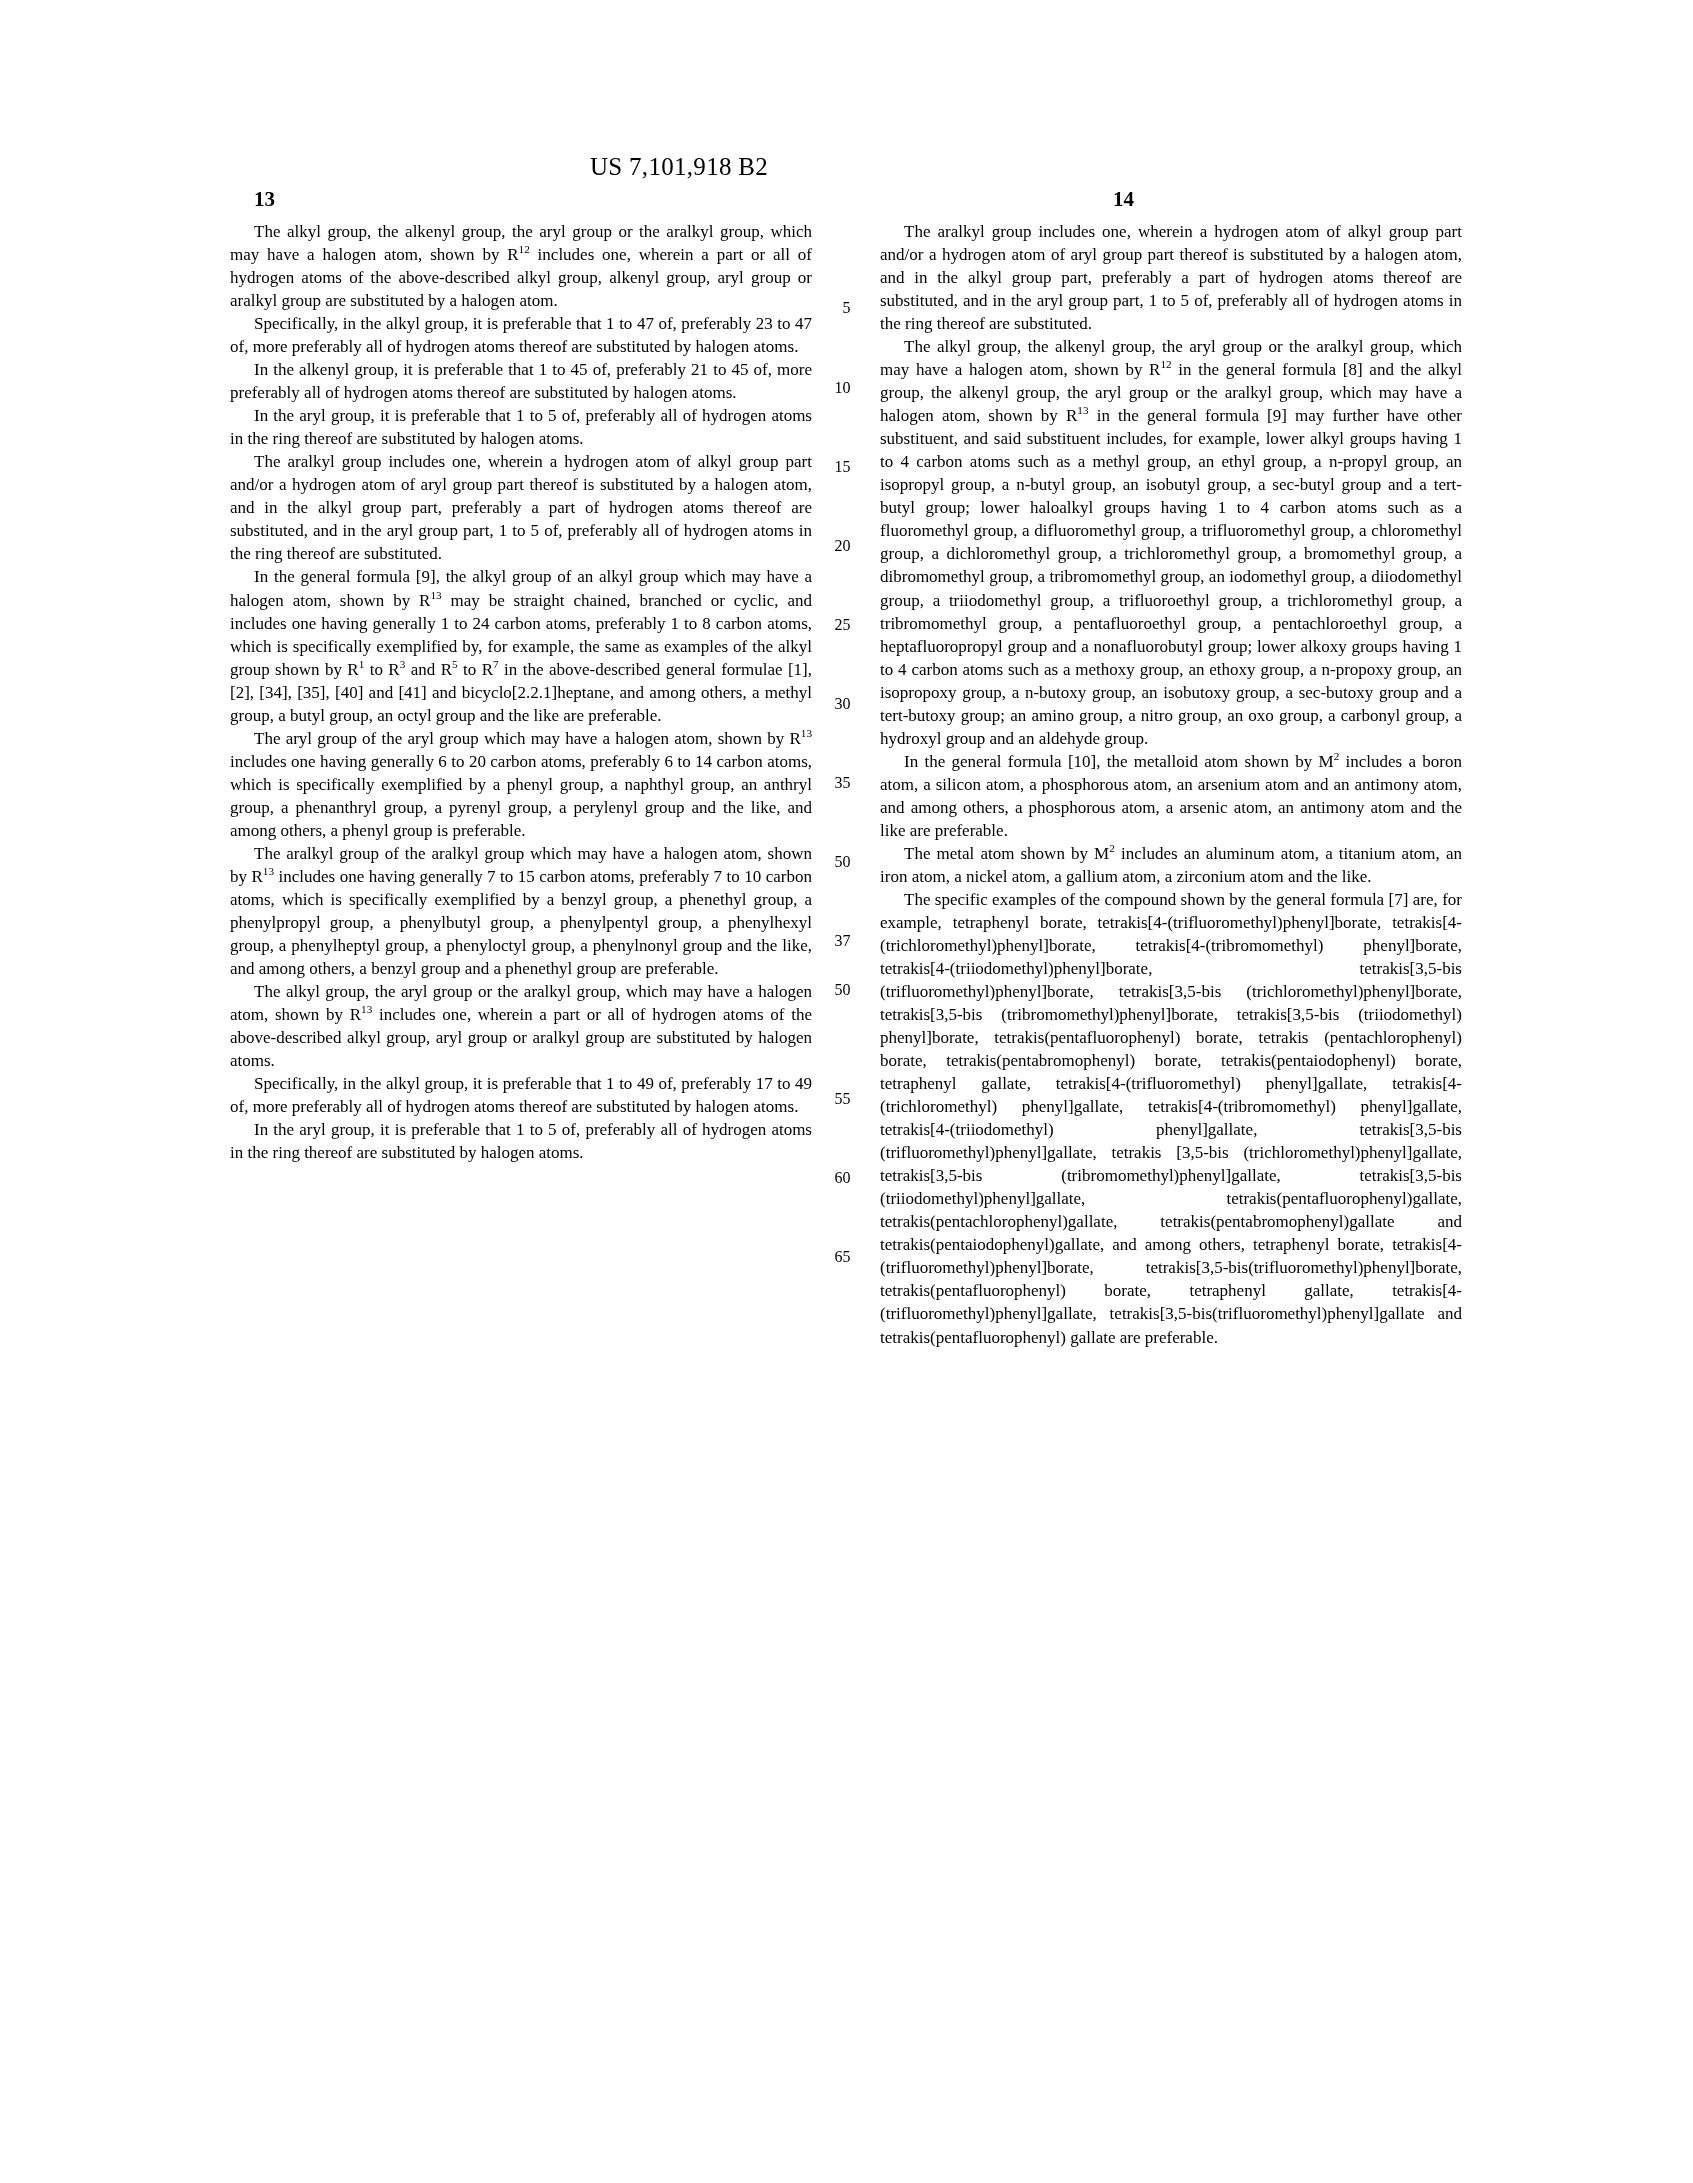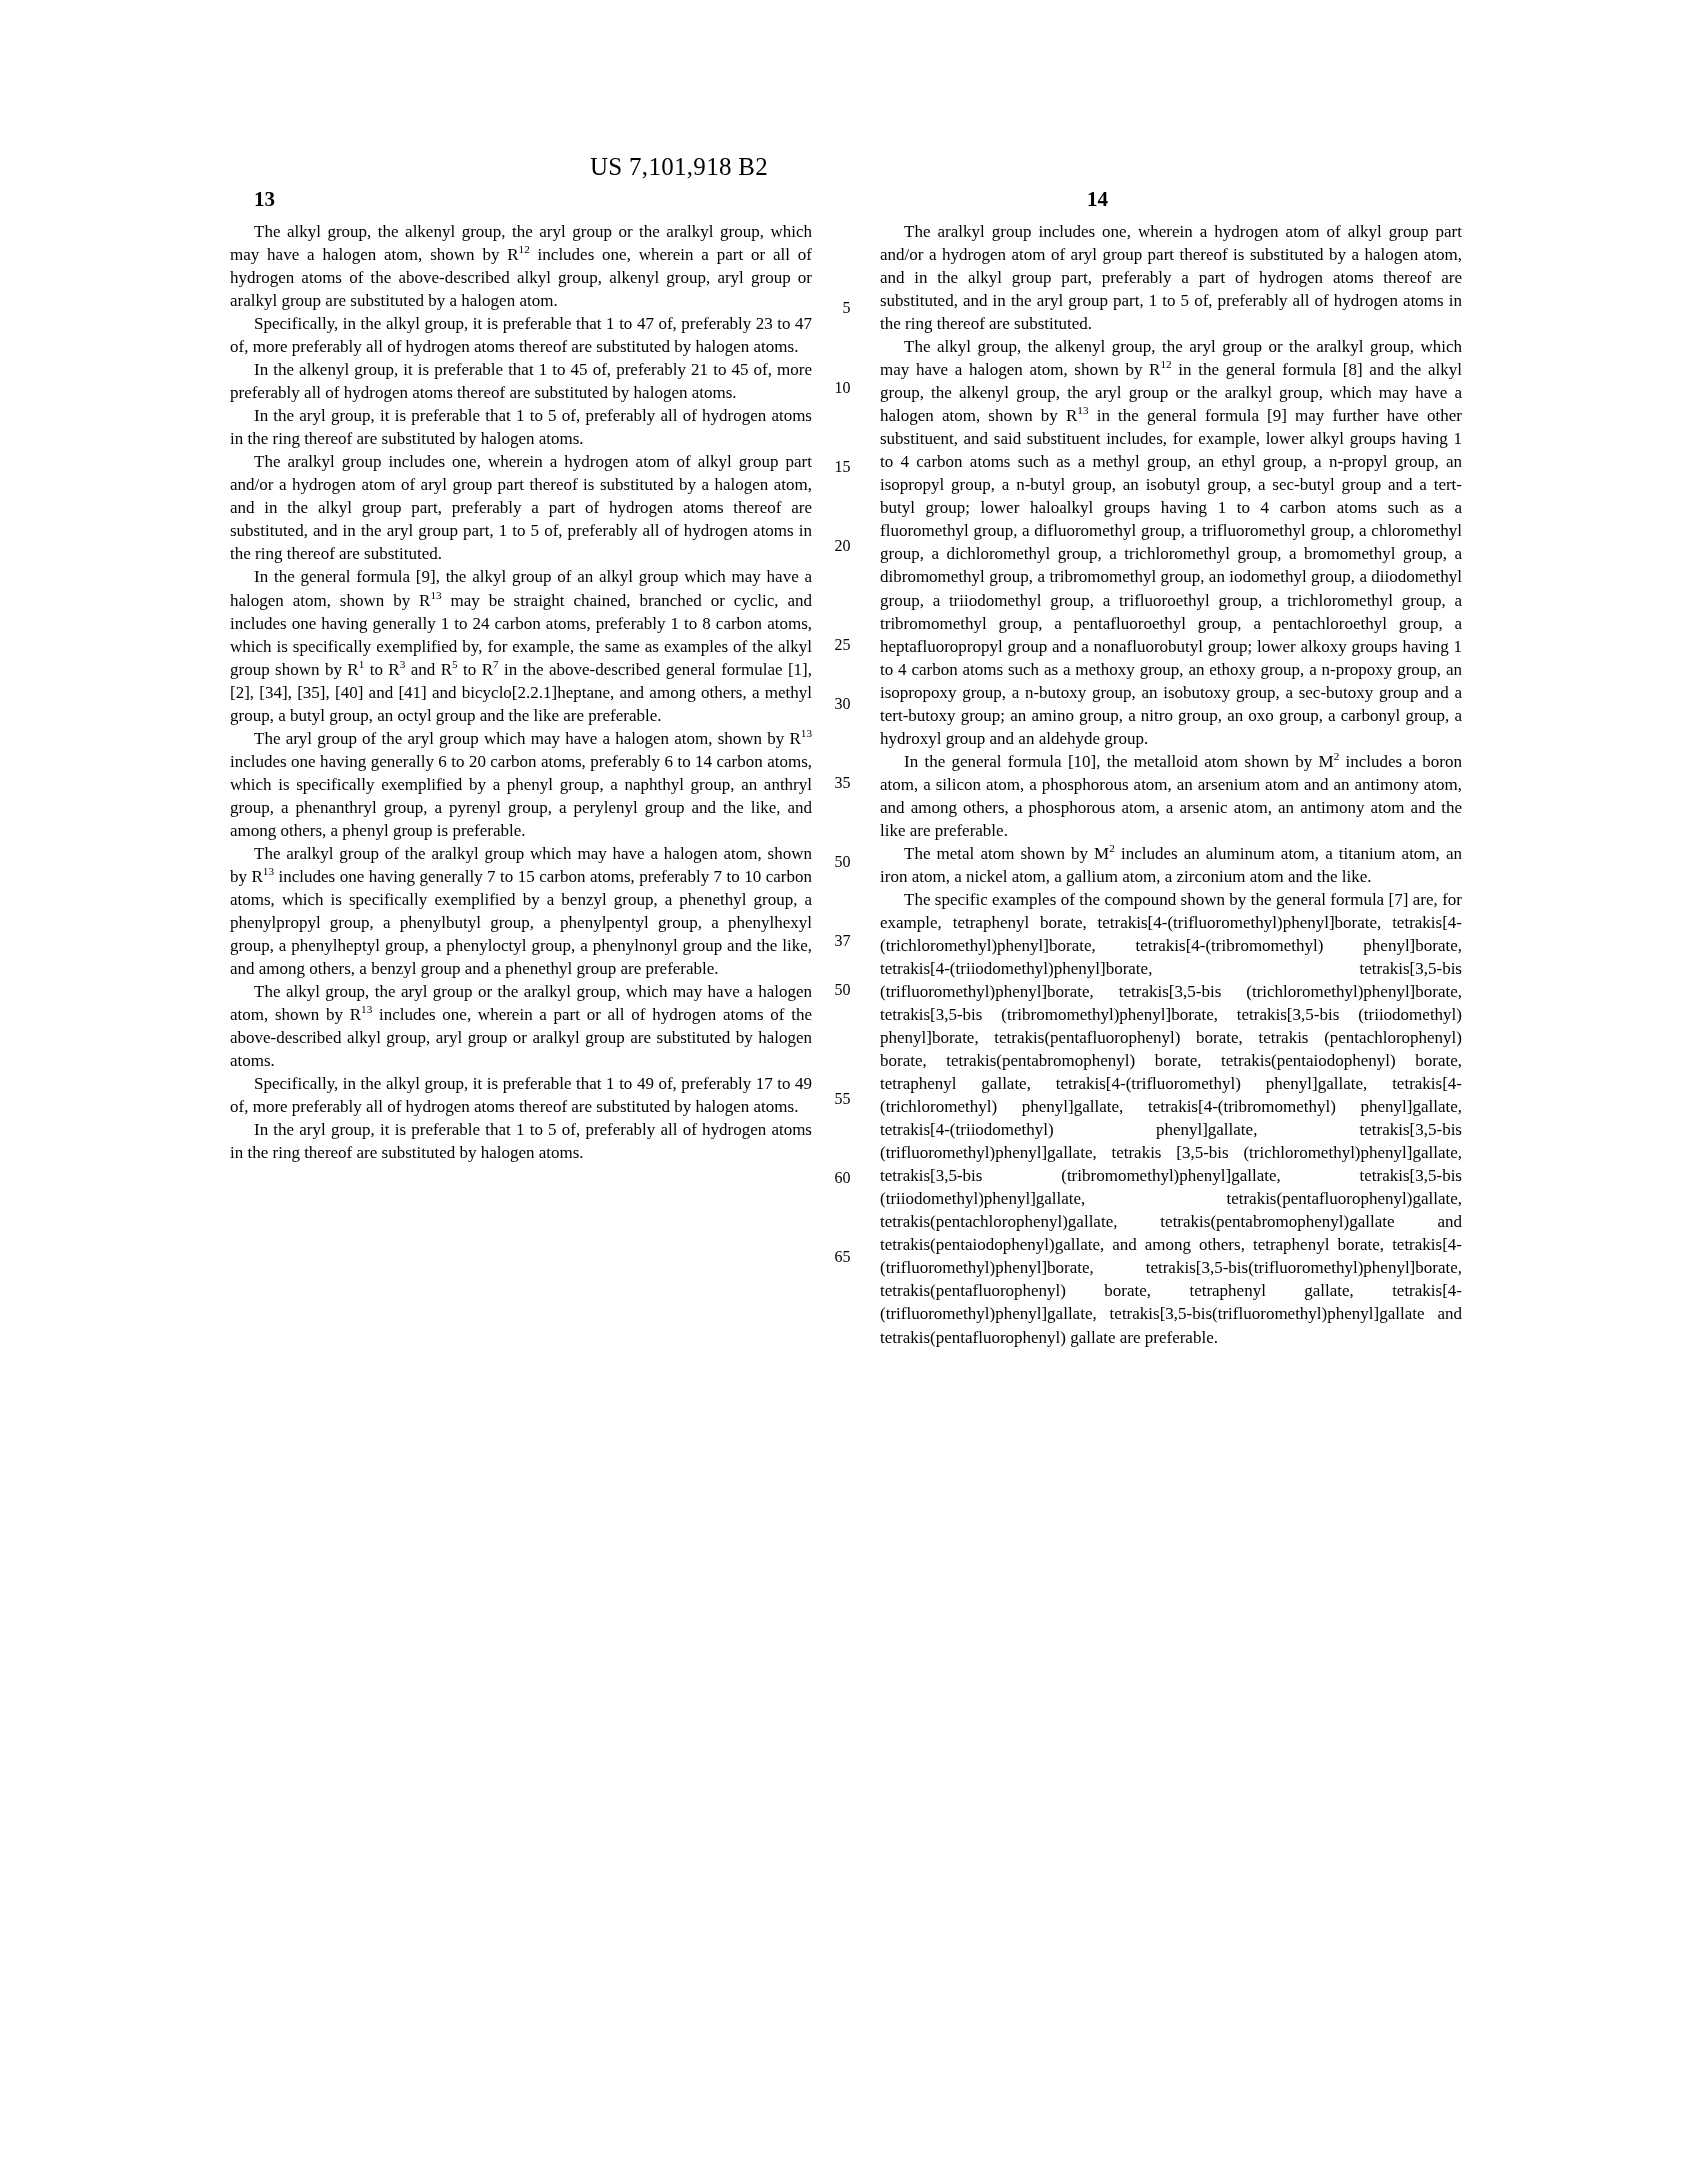--- a/index.html
+++ b/index.html
@@ -31,21 +31,21 @@
   }
   .col-head {
     position: absolute;
     top: 187px;
     font-size: 21px;
     font-weight: bold;
     text-align: center;
     width: 79px;
   }
   .col-head.left { left: 225px; }
-  .col-head.right { left: 1058px; }
+  .col-head.right { left: 1084px; }
 
   .col {
     position: absolute;
     top: 220px;
     width: 582px;
     font-size: 17px;
     line-height: 1.355;
     text-align: justify;
     text-justify: inter-word;
     hyphens: manual;
@@ -83,21 +83,21 @@
   <div class="patent-number">US 7,101,918 B2</div>
 
   <div class="col-head left">13</div>
   <div class="col-head right">14</div>
 
   <div class="linenums">
     <div style="top:79px">5</div>
     <div style="top:159px">10</div>
     <div style="top:238px">15</div>
     <div style="top:317px">20</div>
-    <div style="top:416px">25</div>
+    <div style="top:396px">25</div>
     <div style="top:475px">30</div>
     <div style="top:554px">35</div>
     <div style="top:633px">50</div>
     <div style="top:712px">37</div>
     <div style="top:761px">50</div>
     <div style="top:870px">55</div>
     <div style="top:949px">60</div>
     <div style="top:1028px">65</div>
   </div>
 

